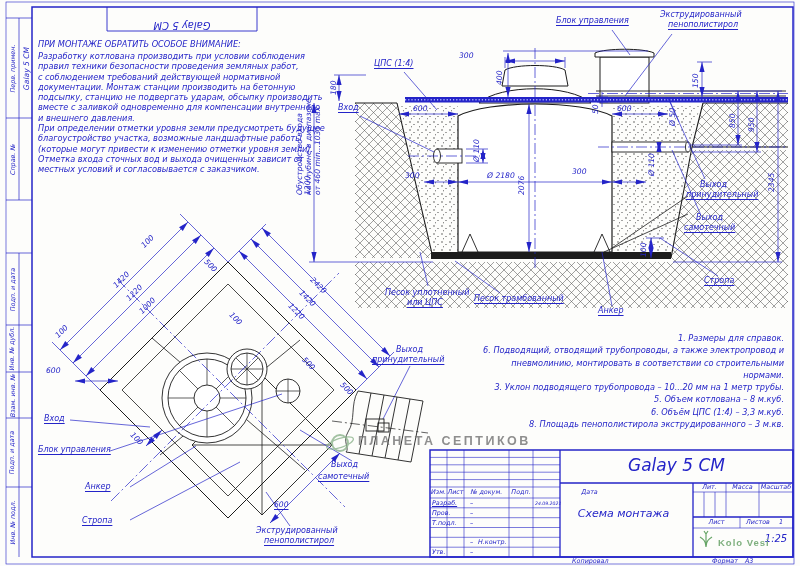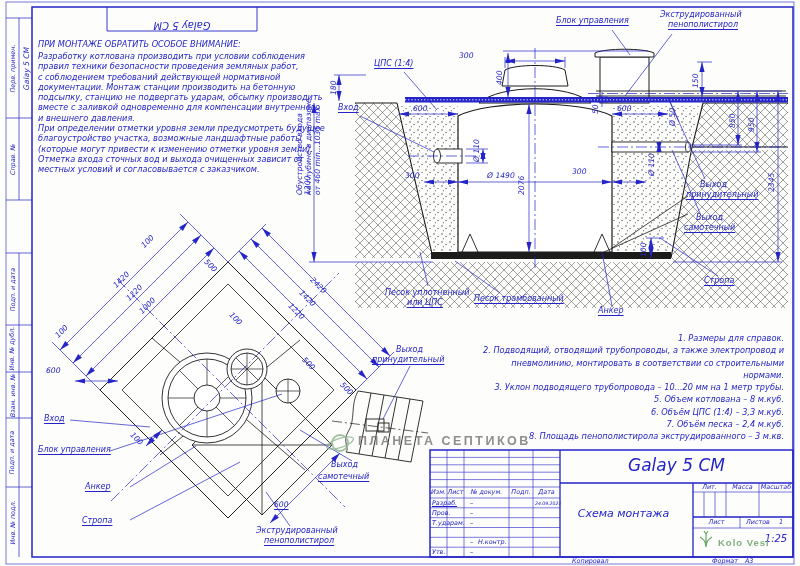--- a/index.html
+++ b/index.html
@@ -234,21 +234,21 @@
 <div class="t rv dim" style="left:304px;top:195px;">1200</div>
 <div class="t rv dim" style="left:496px;top:85px;">400</div>
 <div class="t dim" style="left:459px;top:52px;">300</div>
 <div class="t rv dim" style="left:692px;top:88px;">150</div>
 <div class="t rv dim" style="left:669px;top:126px;">Ø 50</div>
 <div class="t dim" style="left:413px;top:105px;">600</div>
 <div class="t dim" style="left:617px;top:105px;">600</div>
 <div class="t rv dim" style="left:592px;top:114px;">50</div>
 <div class="t rv dim" style="left:473px;top:162px;">Ø 110</div>
 <div class="t rv dim" style="left:648px;top:176px;">Ø 110</div>
-<div class="t dim" style="left:487px;top:172px;">Ø 1490</div>
+<div class="t dim" style="left:487px;top:172px;">Ø 2180</div>
 <div class="t rv dim" style="left:518px;top:195px;">2076</div>
 <div class="t dim" style="left:405px;top:172px;">300</div>
 <div class="t dim" style="left:572px;top:168px;">300</div>
 <div class="t rv dim" style="left:729px;top:128px;">850</div>
 <div class="t rv dim" style="left:748px;top:132px;">950</div>
 <div class="t rv dim" style="left:768px;top:192px;">2345</div>
 <div class="t rv dim" style="left:640px;top:257px;">100</div>
 
 <div class="t u" style="left:44px;top:415px;">Вход</div>
 <div class="t u" style="left:38px;top:446px;">Блок управления</div>
@@ -272,42 +272,41 @@
 <div class="t r45 dim" style="left:208px;top:258px;">500</div>
 <div class="t r45 dim" style="left:233px;top:311px;">100</div>
 <div class="t r45 dim" style="left:306px;top:356px;">500</div>
 <div class="t r45 dim" style="left:344px;top:381px;">500</div>
 <div class="t r45 dim" style="left:134px;top:431px;">100</div>
 <div class="t dim" style="left:46px;top:367px;">600</div>
 <div class="t dim u" style="left:274px;top:501px;">600</div>
 
 <div class="note-list abs" style="left:472px;top:332px;width:312px;">
   <div>1. Размеры для справок.</div>
-  <div>2. Подводящий, отводящий трубопроводы, а также электропровод и пневмолинию, монтировать в соответствии со строительными нормами.</div>
+  <div>6. Подводящий, отводящий трубопроводы, а также электропровод и пневмолинию, монтировать в соответствии со строительными нормами.</div>
   <div>3. Уклон подводящего трубопровода – 10...20 мм на 1 метр трубы.</div>
   <div>5. Объем котлована – 8 м.куб.</div>
   <div>6. Объём ЦПС (1:4) – 3,3 м.куб.</div>
-  <div>7. Объём песка – 2,4 м.куб.</div>
   <div>8. Площадь пенополистирола экструдированного – 3 м.кв.</div>
 </div>
 
 <div class="wm" style="left:358px;top:434px;">ПЛАНЕТА СЕПТИКОВ</div>
 
 <div class="t small c" style="left:430px;top:489px;width:17px;">Изм.</div>
 <div class="t small c" style="left:447px;top:489px;width:17px;">Лист</div>
 <div class="t small c" style="left:464px;top:489px;width:45px;">№ докум.</div>
 <div class="t small c" style="left:509px;top:489px;width:24px;">Подп.</div>
-<div class="t small c" style="left:533px;top:489px;width:27px;">Дата</div>
+<div class="t small c" style="left:533px;top:489px;width:27px;padding-left:43px;">Дата</div>
 
 <div class="t small" style="left:432px;top:500px;text-decoration:underline;">Разраб.</div>
 <div class="t small" style="left:470px;top:500px;">–</div>
 <div class="t tiny" style="left:535px;top:501px;">24.09.2021</div>
 <div class="t small" style="left:432px;top:510px;">Пров.</div>
 <div class="t small" style="left:470px;top:510px;">–</div>
-<div class="t small" style="left:432px;top:520px;">Т.ударам.</div>
+<div class="t small" style="left:432px;top:520px;">Т.подл.</div>
 <div class="t small" style="left:470px;top:520px;">–</div>
 <div class="t small" style="left:432px;top:539px;margin-left:46px;">Н.контр.</div>
 <div class="t small" style="left:470px;top:539px;">–</div>
 <div class="t small" style="left:432px;top:548.5px;">Утв.</div>
 <div class="t small" style="left:470px;top:548.5px;">–</div>
 
 <div class="t c" style="left:560px;top:456px;width:233px;font-size:17px;">Galay 5 СМ</div>
 <div class="t c" style="left:560px;top:508px;width:127px;font-size:11px;">Схема монтажа</div>
 <div class="t small c" style="left:693px;top:484px;width:33px;">Лит.</div>
 <div class="t small c" style="left:726px;top:484px;width:33px;">Масса</div>

